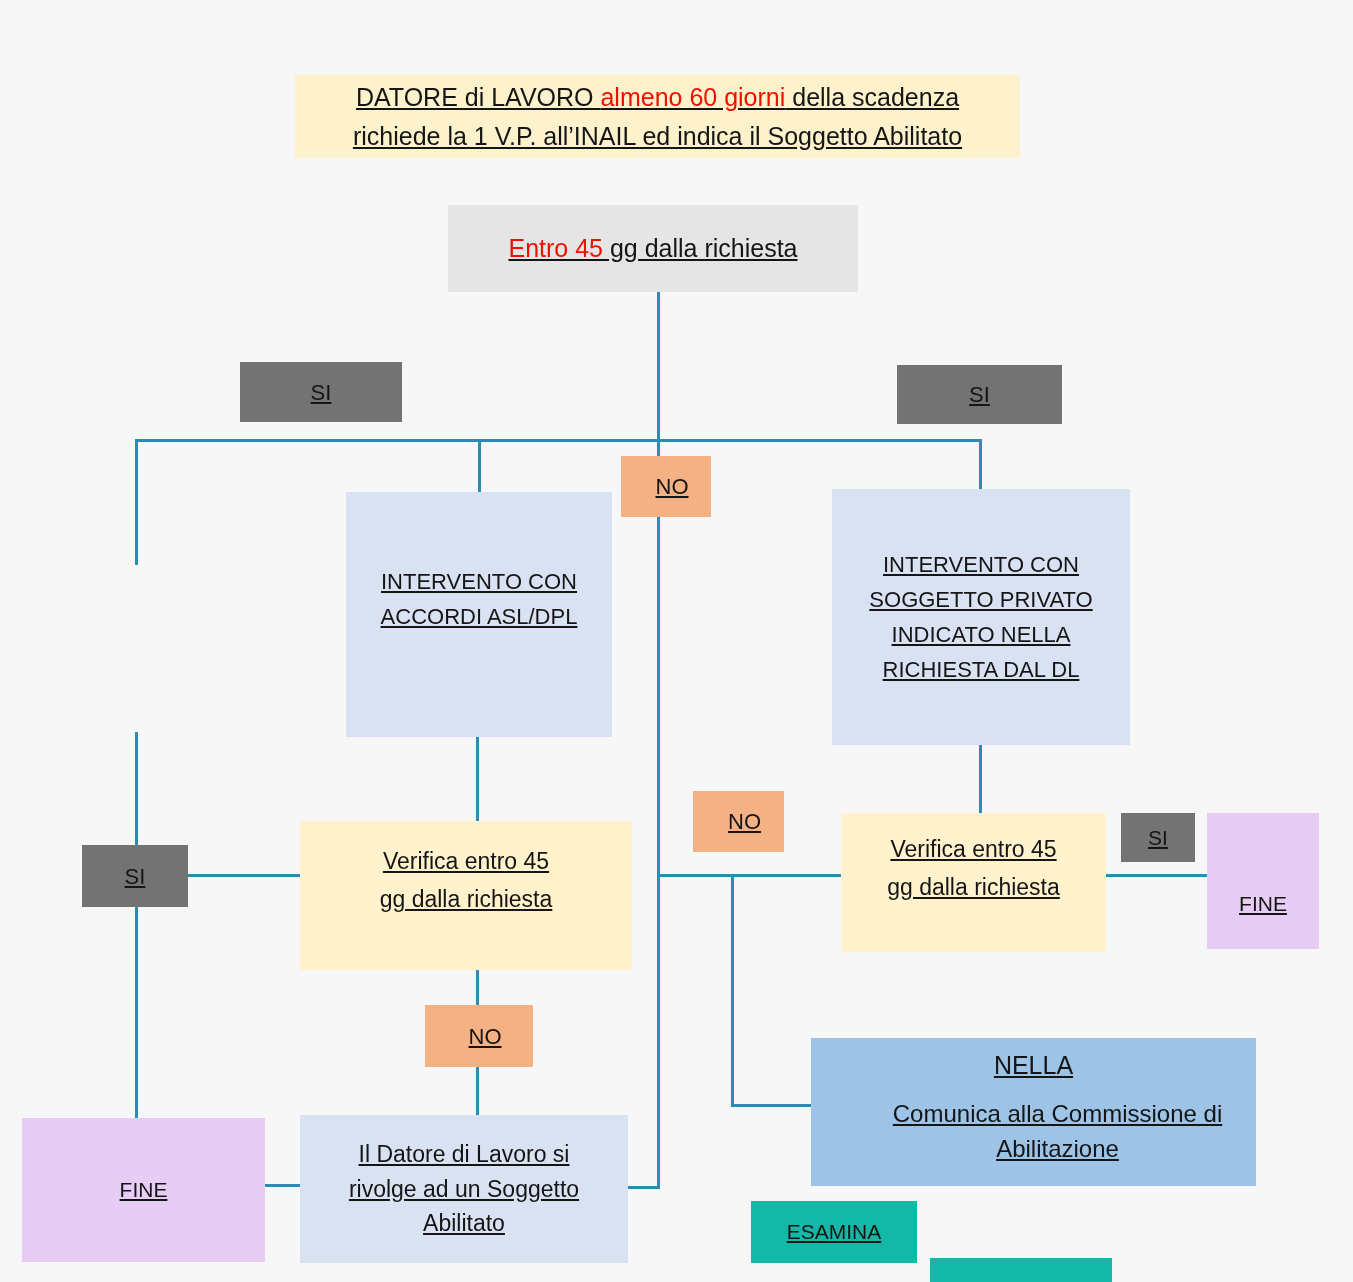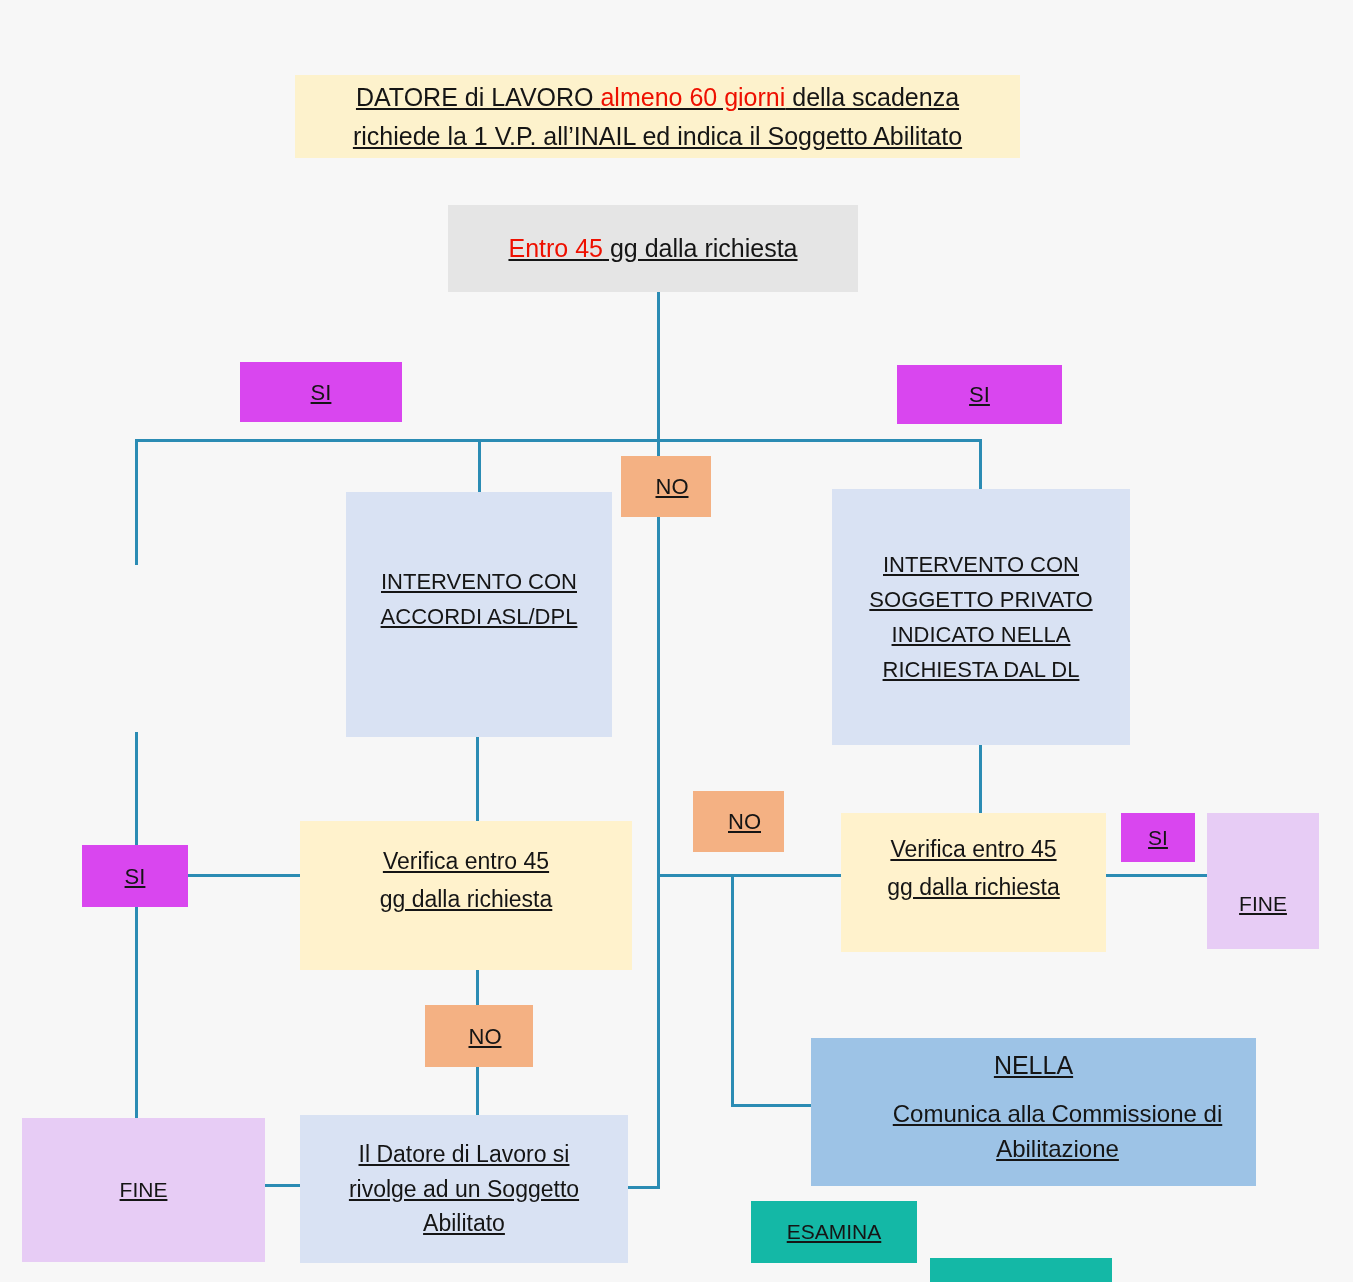--- a/index.html
+++ b/index.html
@@ -14,21 +14,21 @@
     position:absolute;box-sizing:border-box;
     display:flex;flex-direction:column;align-items:center;justify-content:center;
     text-align:center;color:#151515;
     white-space:pre-line;
     line-height:1.5;
     text-decoration:underline;
   }
   .line{position:absolute;background:#2b8cb4;}
   .bg-banner{background:#fdf2cc;}
   .bg-peach{background:#e5e5e5;}
-  .bg-green{background:#d946ef;}
+  .bg-green{background:#737373;}
   .bg-orange{background:#f4b183;padding-left:12px;}
   .bg-blue{background:#d9e2f3;}
   .bg-yellow{background:#fff2cc;}
   .bg-purple{background:#e7ccf5;}
   .bg-inail{background:#9dc3e6;}
   .bg-gray{background:#14b8a6;}
   .red{color:#ee1000;}
   .fs-banner{font-size:25px;}
   .fs-node{font-size:22px;}
   .fs-big{font-size:21px;}

